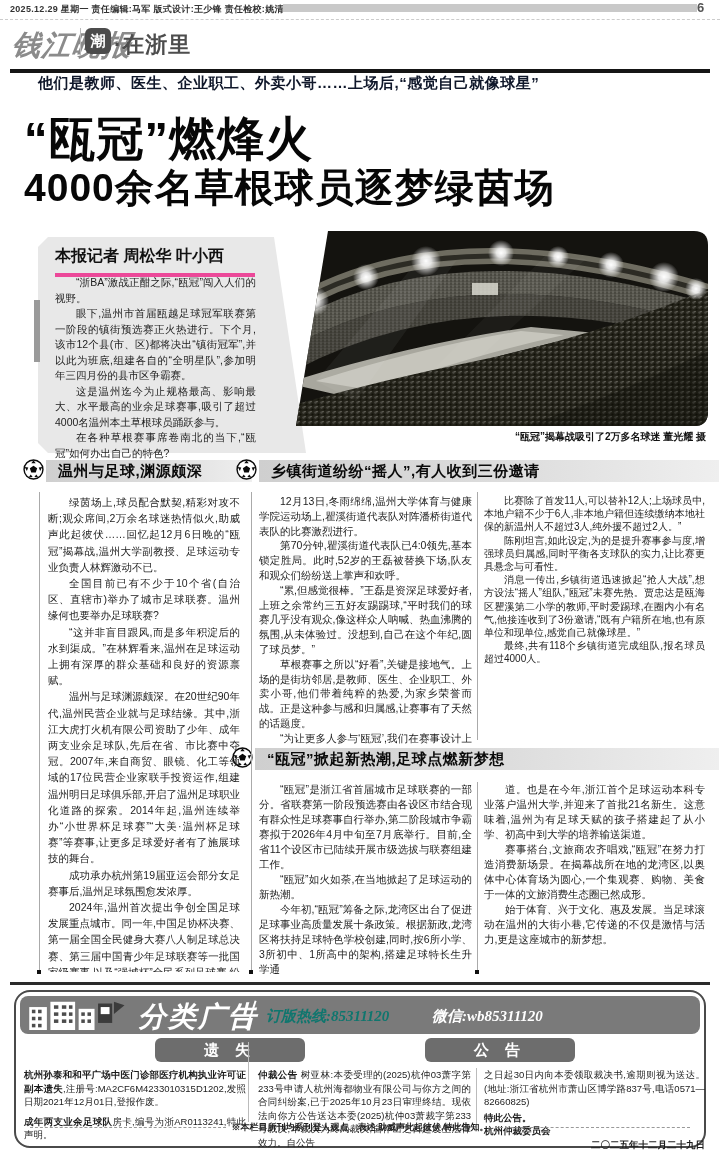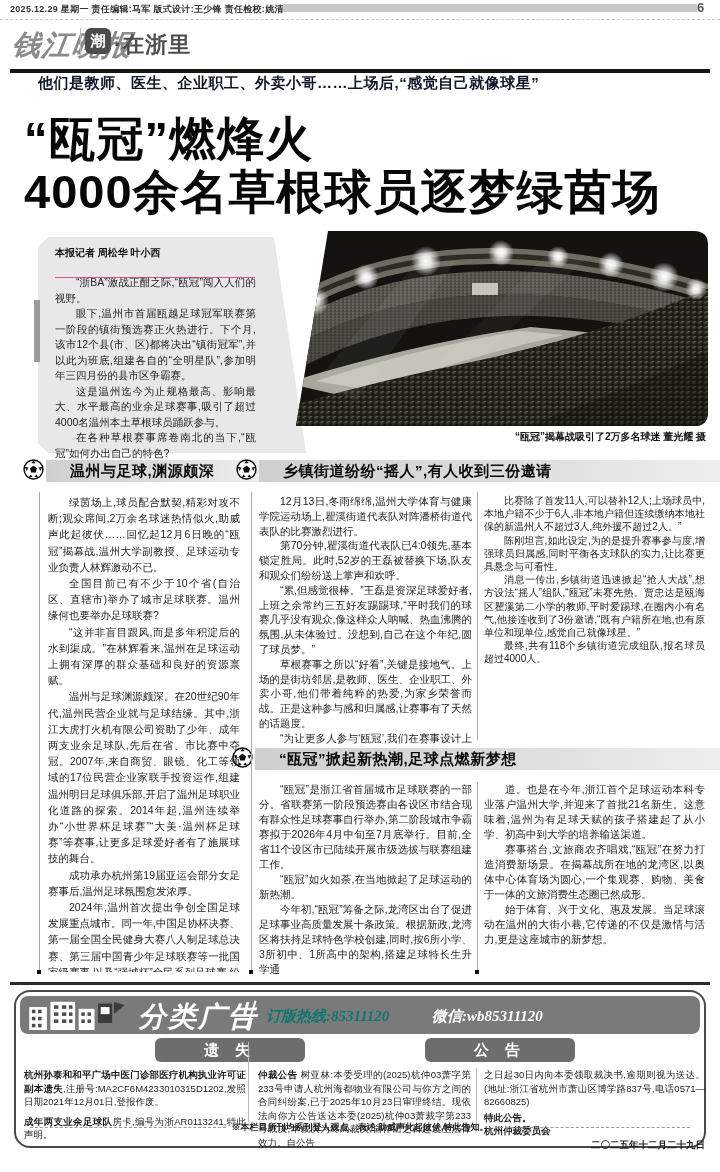--- a/index.html
+++ b/index.html
@@ -16,34 +16,34 @@
   .paperlogo{left:12px;top:26px;font-family:"DejaVu Serif",serif;font-style:italic;font-weight:bold;
              font-size:29px;color:#8b8b8b;transform:skewX(-8deg);letter-spacing:1px;}
   .mastsep{left:80px;top:28px;width:1px;height:27px;background:#bbb;}
   .appbadge{left:85px;top:28px;width:26px;height:26px;background:#4c4c4c;border-radius:6px;
             color:#fff;font-weight:bold;font-size:15px;display:flex;align-items:center;justify-content:center;}
   .secttitle{left:114px;top:30px;font-size:22px;font-weight:bold;color:#4d4d4d;letter-spacing:1px;}
   .blackrule{left:10px;top:69px;width:700px;height:4px;background:#151515;}
   
   .kicker{left:38px;top:74px;width:672px;font-size:15px;font-weight:bold;color:#0f172a;letter-spacing:.5px;}
   .h1a{left:24px;top:108px;font-size:47px;font-weight:900;color:#070707;letter-spacing:1px;}
-  .h1b{left:24px;top:161px;font-size:47px;font-weight:900;color:#070707;letter-spacing:1px;}
+  .h1b{left:24px;top:161px;font-size:39px;font-weight:900;color:#070707;letter-spacing:1px;}
   
   .leadbox{left:38px;top:237px;width:268px;height:216px;background:#e8e8e8;
            clip-path:polygon(10px 0,236px 0,100% 100%,10px 100%,0 206px,0 10px);}
   .leadtab{left:34px;top:300px;width:6px;height:62px;background:#9a9a9a;}
-  .byline{left:55px;top:246px;width:200px;font-size:10px;font-weight:bold;color:#111;
-          border-bottom:1px solid #ec4899;padding-bottom:17px;}
+  .byline{left:55px;top:246px;width:200px;font-size:16px;font-weight:bold;color:#111;
+          border-bottom:4px solid #ec4899;padding-bottom:6px;}
   .leadtext{left:55px;top:275px;width:201px;font-size:10.5px;line-height:15.5px;color:#222;}
   
   .photo{left:296px;top:231px;width:412px;height:195px;}
   .caption{left:296px;top:430px;width:410px;text-align:right;font-size:10px;font-weight:bold;color:#111;}
   
   .ball{position:absolute;width:21px;height:21px;}
-  .secbar{position:absolute;height:22px;display:flex;align-items:center;padding-left:24px;
+  .secbar{position:absolute;height:22px;display:flex;align-items:center;padding-left:12px;
           background:linear-gradient(90deg,#cfcfcf 0%,#ddd 55%,#efefef 100%);
           font-size:15px;font-weight:bold;color:#0a0a0a;letter-spacing:.5px;}
   .vrule{position:absolute;width:1px;background:#aaa;}
   .enddot{position:absolute;width:4px;height:4px;background:#111;}
   .coltext{position:absolute;overflow:hidden;color:#1c1c1c;}
   .c1{left:48px;top:494px;width:192px;height:478px;font-size:10.5px;line-height:16.2px;}
   .s2c2{left:259px;top:494px;width:213px;height:254px;font-size:10.5px;line-height:14.8px;}
   .s2c3{left:484px;top:494px;width:221px;height:248px;font-size:10px;line-height:13.2px;}
   .s3c2{left:259px;top:782px;width:213px;height:192px;font-size:10.5px;line-height:15px;}
   .s3c3{left:484px;top:782px;width:221px;height:192px;font-size:10.5px;line-height:15px;}

